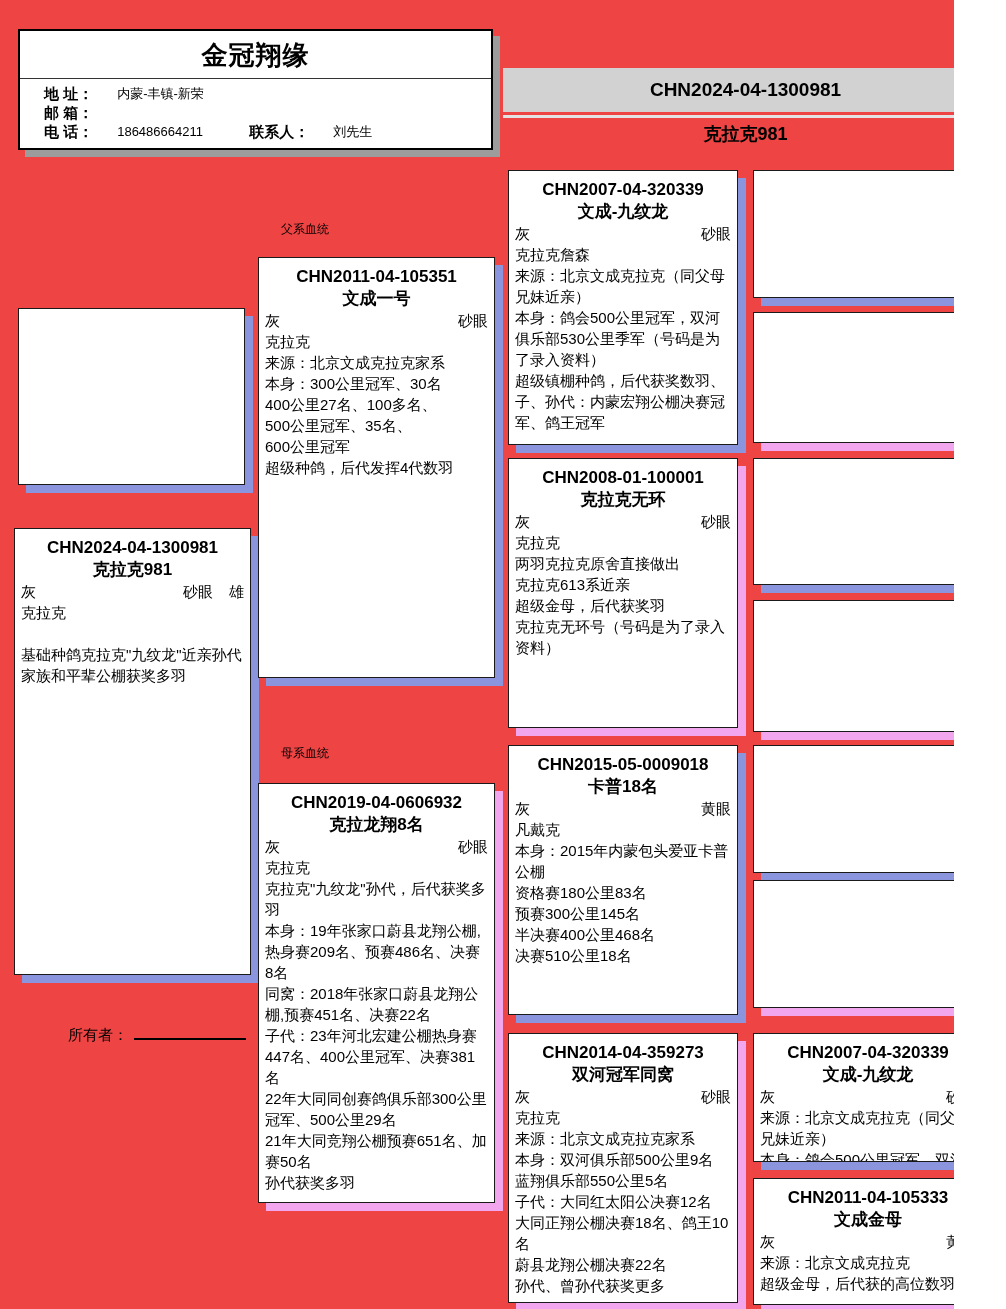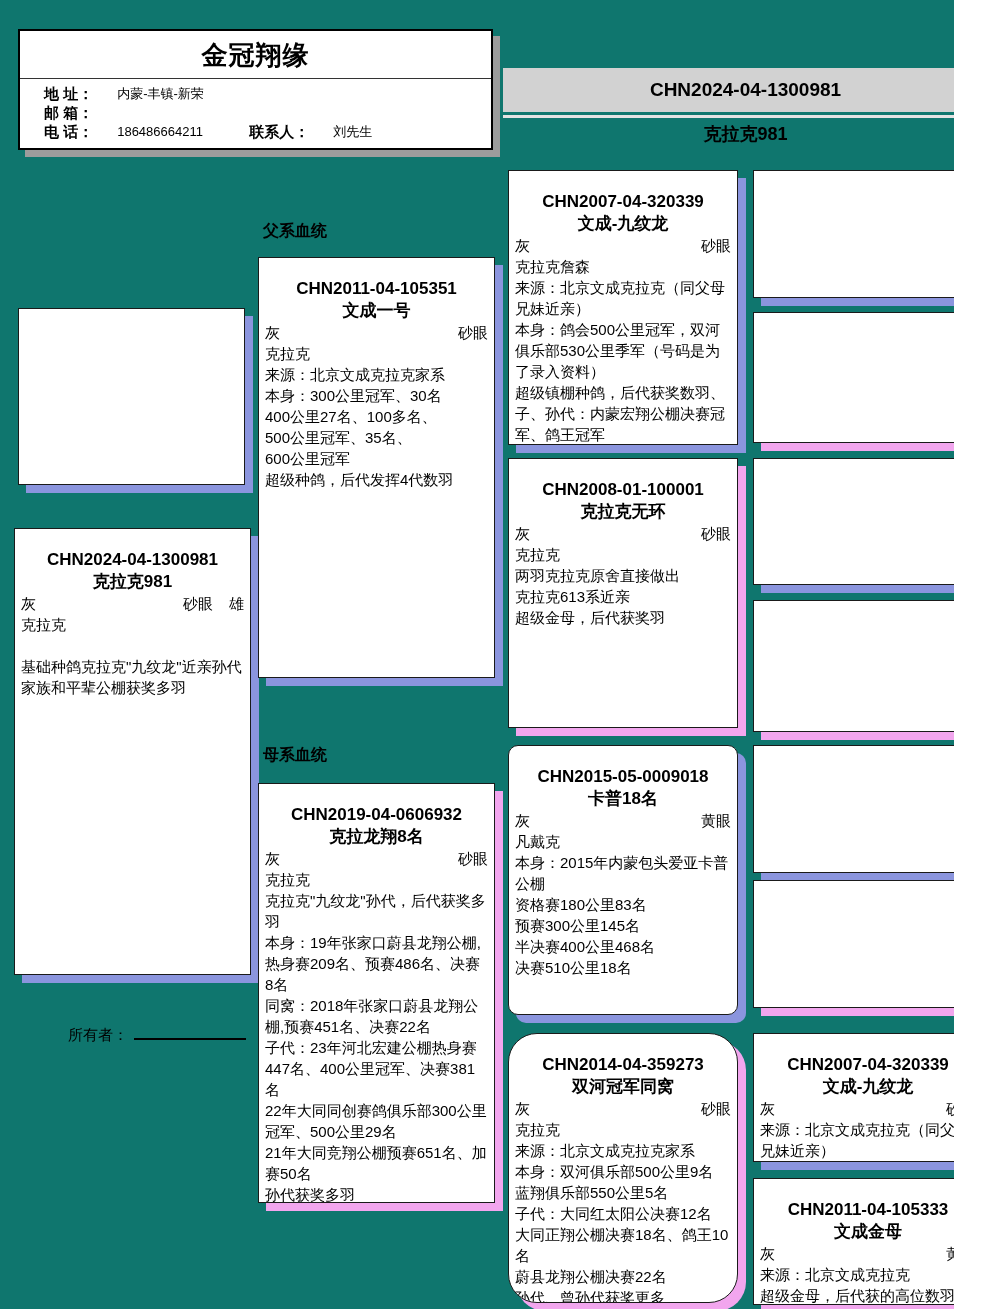--- a/index.html
+++ b/index.html
@@ -1,18 +1,18 @@
 <!DOCTYPE html>
 <html style="--blue: #8b95de; --pink: #f2a6ee; --gray: #9c9c9c; --banner: #d2d2d2;"><head>
 <meta charset="utf-8">
 <style>
   * { margin:0; padding:0; box-sizing:border-box; }
   html,body { background:#fff; }
   body { font-family:"Liberation Sans","DejaVu Sans",sans-serif; color:#000; }
-  #page { position:relative; width:954px; height:1309px; background:#0f766e; overflow:hidden; }
+  #page { position:relative; width:954px; height:1309px; background:#ef4444; overflow:hidden; }
 
   
   .hdr-box { position:absolute; left:18px; top:29px; width:475px; height:121px;
              background:#fff; border:2px solid #000; box-shadow:7px 7px 0 var(--gray,#9c9c9c); }
   .hdr-title { font-size:26px; font-weight:bold; text-align:center; padding:7px 0 5px; letter-spacing:1px; }
   .hdr-divider { border-top:1px solid #333; }
   .hdr-rows { padding:5px 0 0 24px; }
   .hdr-row { display:flex; align-items:flex-start; line-height:19px; }
   .hlabel { font-weight:bold; font-size:15px; white-space:pre; }
   .hvalue { font-size:13px; margin-left:24px; }
@@ -20,31 +20,31 @@
 
   
   .banner { position:absolute; left:503px; top:68px; width:485px; height:44px;
             background:var(--banner,#d2d2d2); text-align:center; font-weight:bold;
             font-size:19px; line-height:44px; }
   .banner-underline { position:absolute; left:503px; top:115px; width:485px; height:3px; background:#e3e3e3; }
   .bird-heading { position:absolute; left:503px; top:122px; width:485px; text-align:center;
                   font-weight:bold; font-size:18px; }
 
   
-  .pbox { position:absolute; background:#fff; border:1.5px solid #1a1a1a; padding:20px 6px;
+  .pbox { position:absolute; background:#fff; border:1.5px solid #1a1a1a; padding:8px 6px;
           overflow:hidden; font-size:15px; line-height:21px; }
   .shadow-blue { box-shadow:8px 8px 0 var(--blue,#8b95de); }
   .shadow-pink { box-shadow:8px 8px 0 var(--pink,#f2a6ee); }
   .ptitle { text-align:center; font-weight:bold; font-size:17px; line-height:22px; white-space:nowrap; }
   .trow { display:flex; justify-content:space-between; }
   .tright { display:flex; }
   .sexspan:not(:empty) { margin-left:16px; }
   .bline { word-wrap:break-word; }
 
-  .branch-label { position:absolute; font-size:16px; font-weight:bold; }
+  .branch-label { position:absolute; font-size:12px; font-weight:normal;margin-left:18px; }
 
   .owner { position:absolute; left:68px; top:1026px; font-size:15px; }
   .sig-line { display:inline-block; width:112px; height:14px; border-bottom:2px solid #000; margin-left:6px; }
 </style>
 </head>
 <body>
 
 <div id="page">
 
   <div class="hdr-box">
@@ -167,43 +167,44 @@
       <span>灰</span>
       <span class="tright">
           <span>砂眼</span>
         </span>
     </div>
     <div>
         <div class="bline">克拉克</div>
         <div class="bline">两羽克拉克原舍直接做出</div>
         <div class="bline">克拉克613系近亲</div>
         <div class="bline">超级金母，后代获奖羽</div>
-      </div>
-  </div>
-
-  <div class="pbox shadow-blue" style="left:508px;top:745px;width:230px;height:270px;border-radius:10px;">
+        <div class="bline">克拉克无环号（号码是为了录入资料）</div>
+      </div>
+  </div>
+
+  <div class="pbox shadow-blue" style="left:508px;top:745px;width:230px;height:270px;">
     <div class="ptitle">CHN2015-05-0009018</div>
     <div class="ptitle">卡普18名</div>
     <div class="trow">
       <span>灰</span>
       <span class="tright">
           <span>黄眼</span>
         </span>
     </div>
     <div>
         <div class="bline">凡戴克</div>
         <div class="bline">本身：2015年内蒙包头爱亚卡普公棚</div>
         <div class="bline">资格赛180公里83名</div>
         <div class="bline">预赛300公里145名</div>
         <div class="bline">半决赛400公里468名</div>
         <div class="bline">决赛510公里18名</div>
       </div>
   </div>
 
-  <div class="pbox shadow-pink" style="left:508px;top:1033px;width:230px;height:270px;border-radius:29px;">
+  <div class="pbox shadow-pink" style="left:508px;top:1033px;width:230px;height:270px;">
     <div class="ptitle">CHN2014-04-359273</div>
     <div class="ptitle">双河冠军同窝</div>
     <div class="trow">
       <span>灰</span>
       <span class="tright">
           <span>砂眼</span>
         </span>
     </div>
     <div>
         <div class="bline">克拉克</div>

